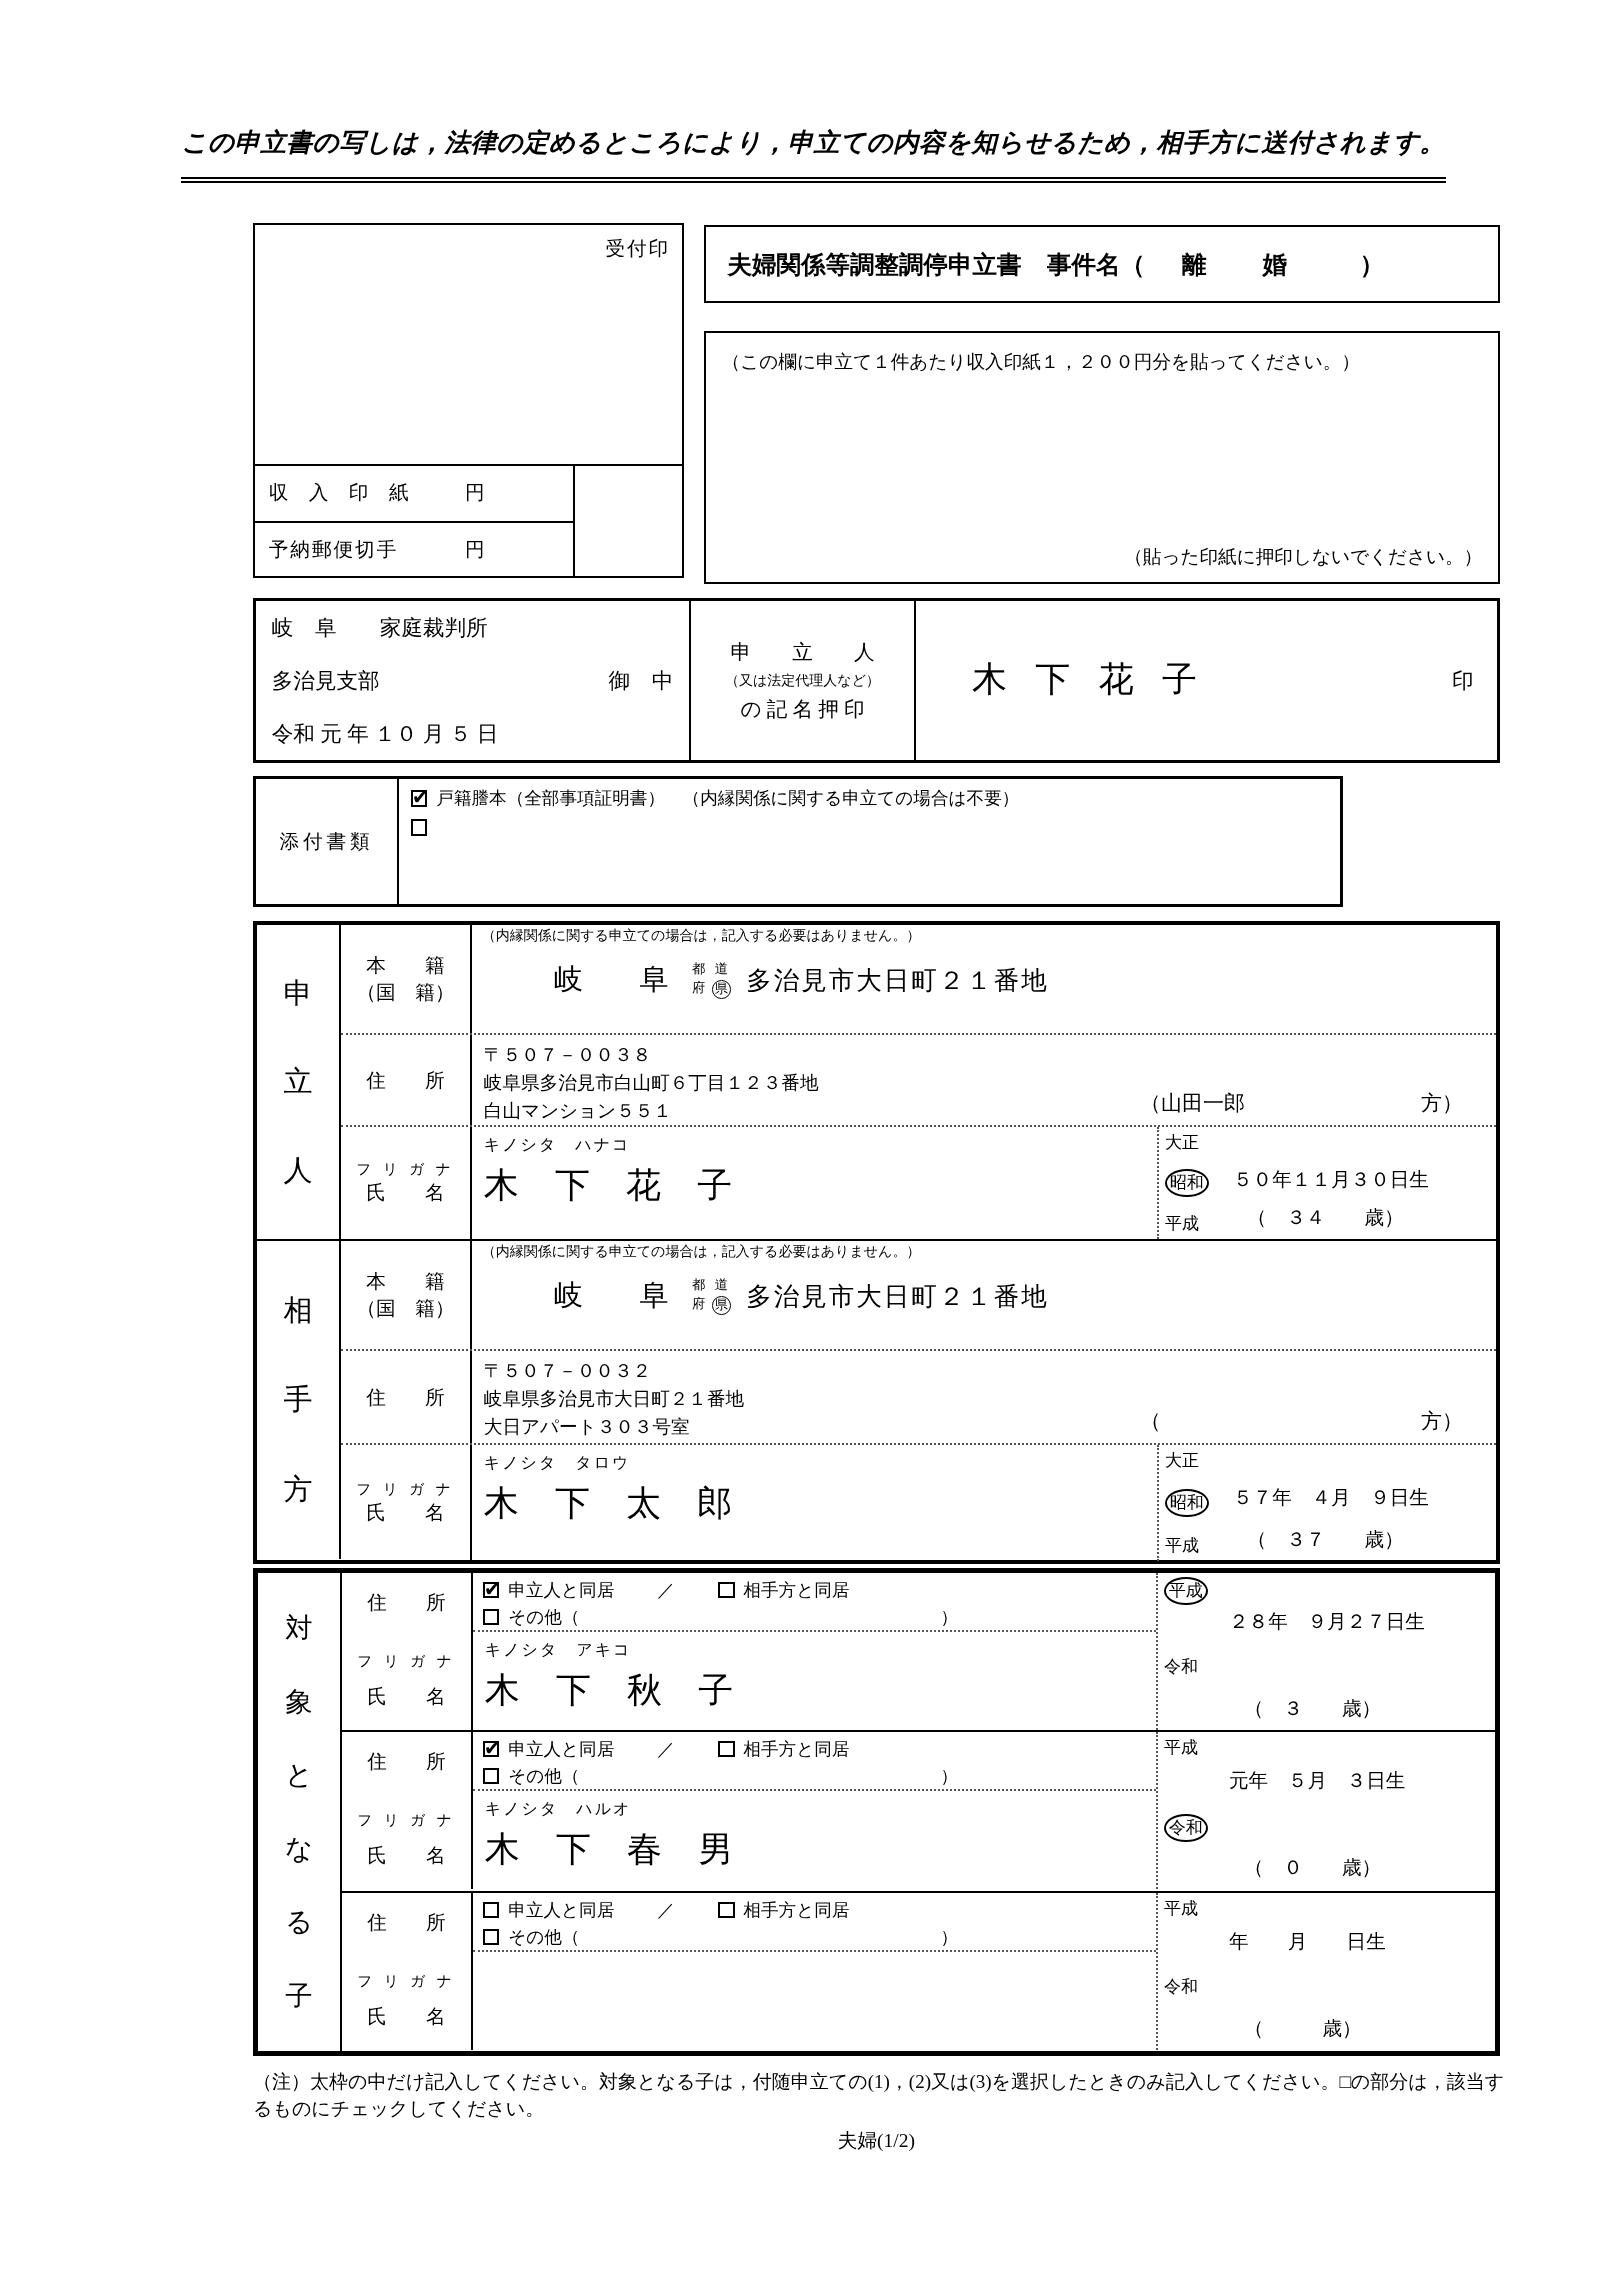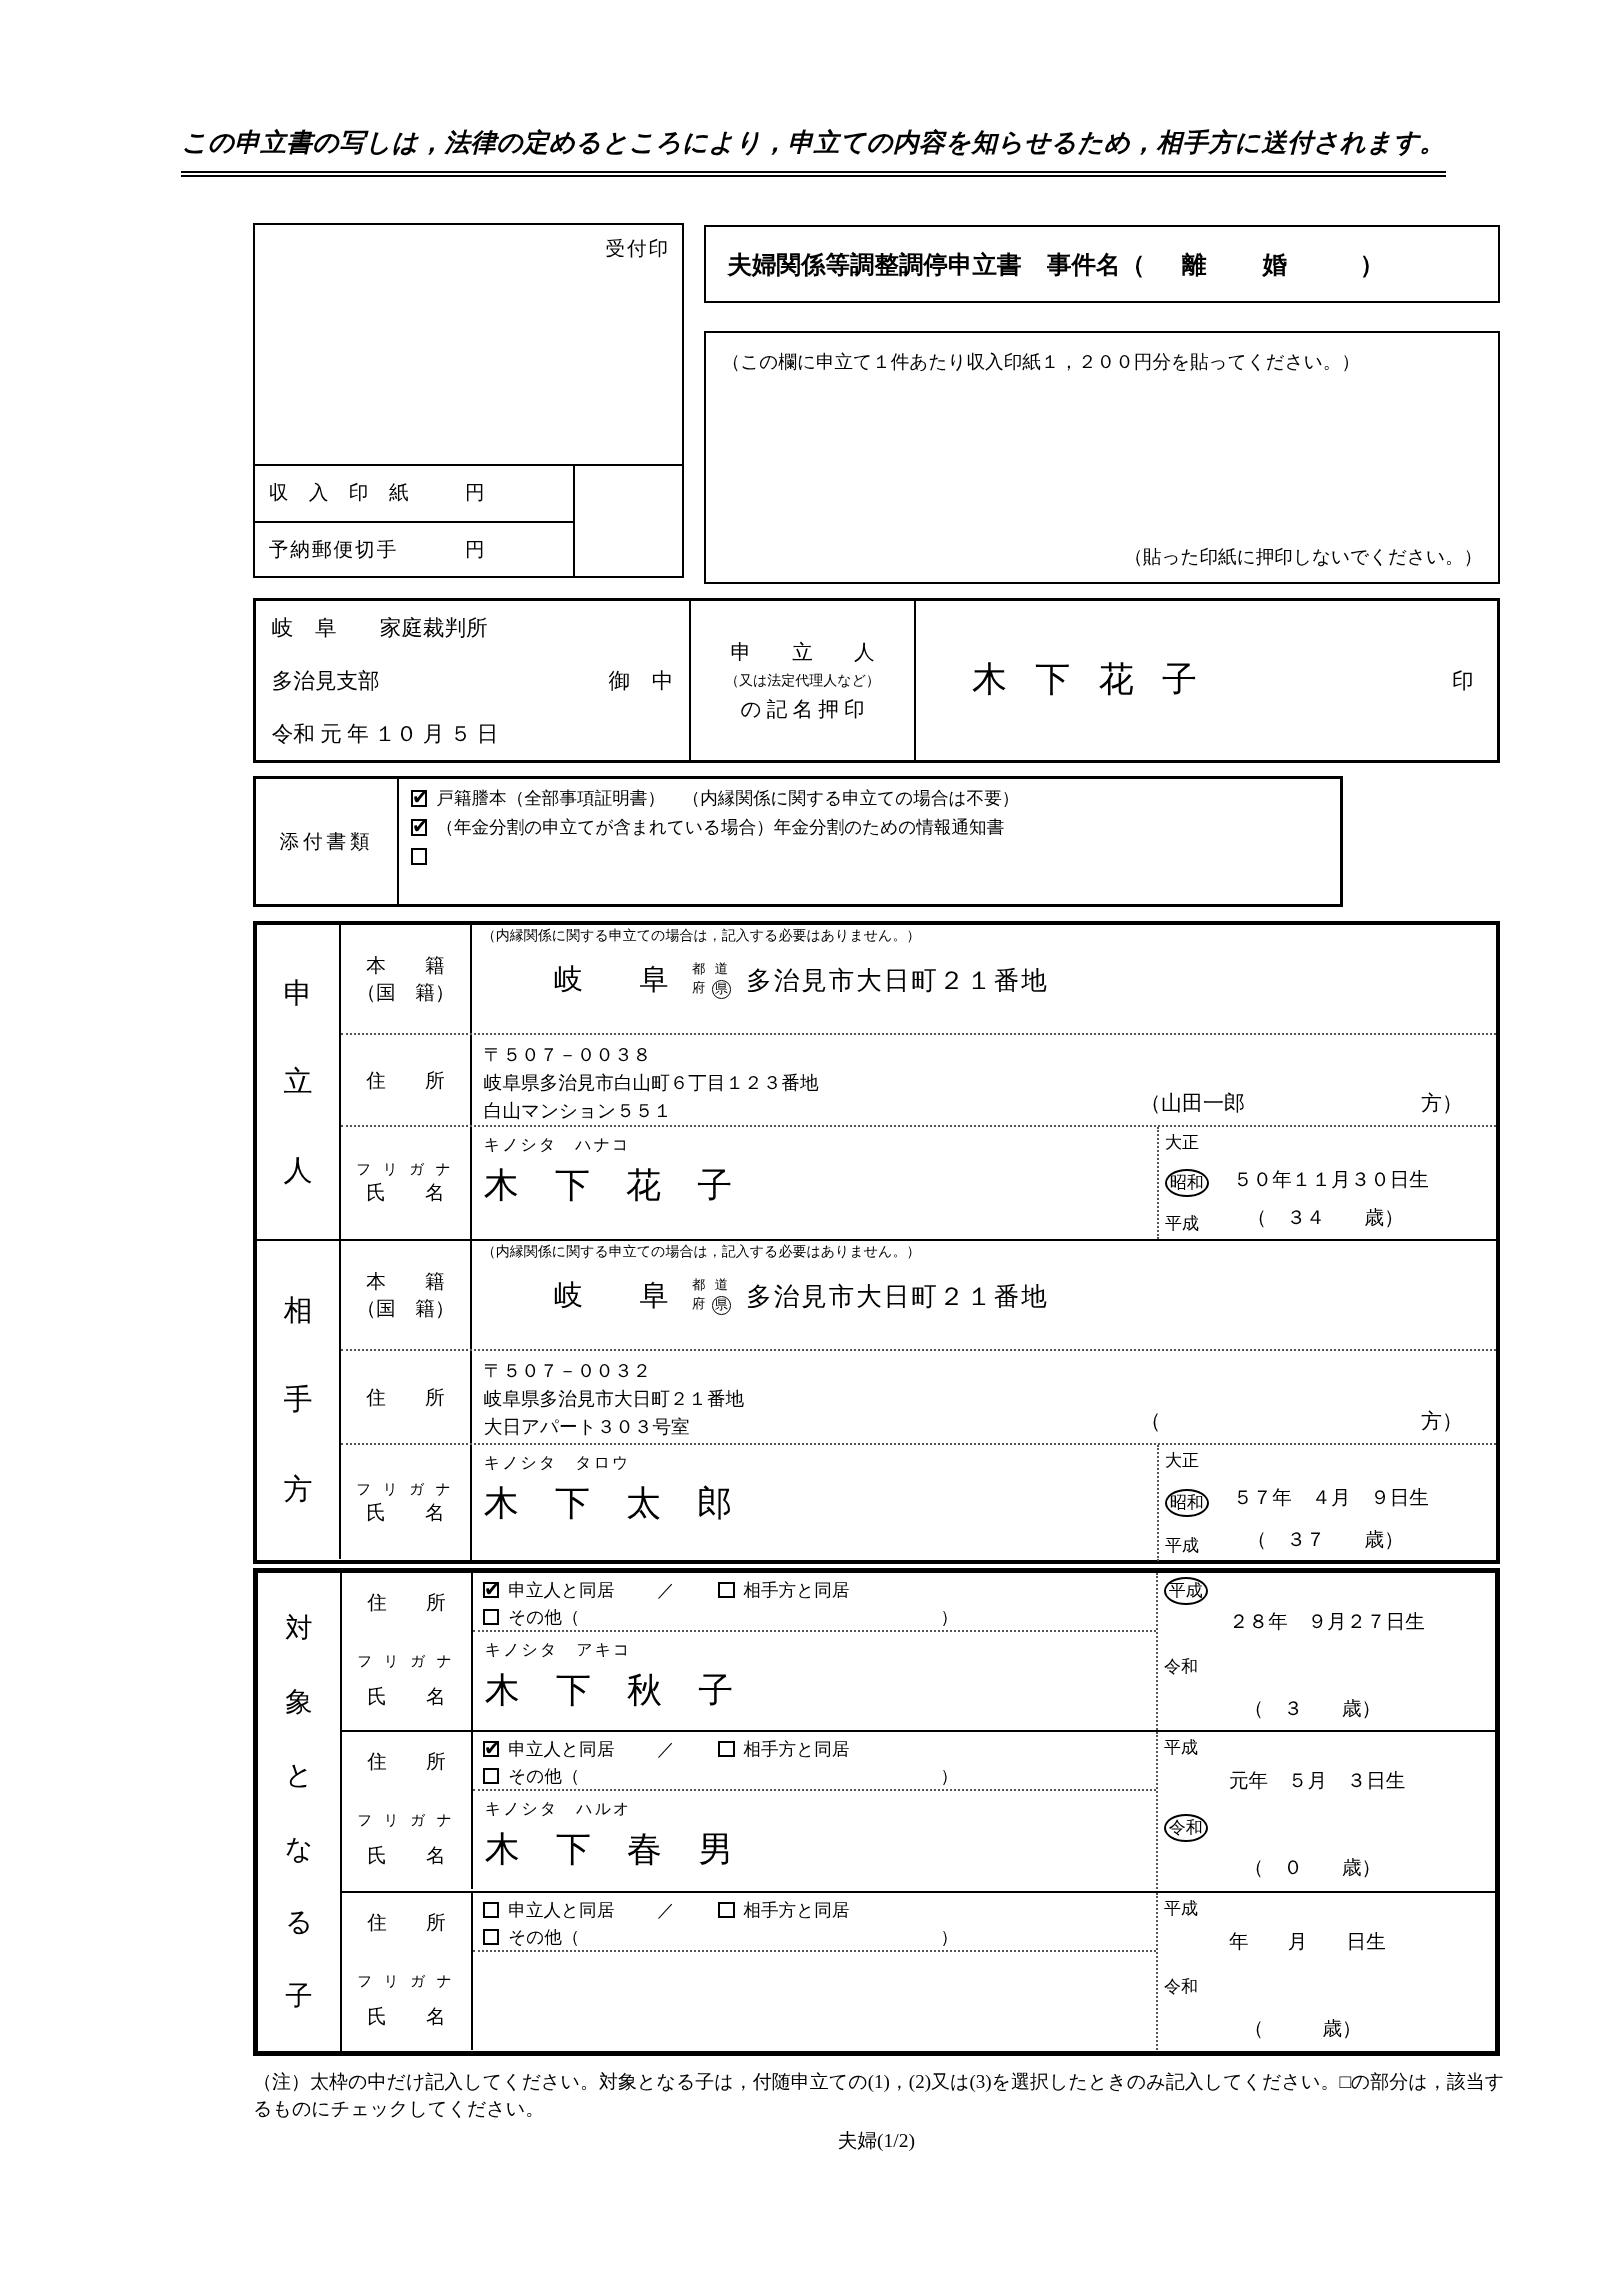--- a/index.html
+++ b/index.html
@@ -7,21 +7,21 @@
   .sheet {
     position: relative; width: 1621px; height: 2293px; margin: 0 auto;
     background: #fff; color:#000;
     font-family: "Liberation Serif", "DejaVu Serif", serif;
     overflow: hidden;
   }
   
   .notice { position:absolute; left:147px; top:125px; width:1333px; text-align:center;
     font-family:"Liberation Sans","DejaVu Sans",sans-serif; font-weight:bold; font-style:italic;
     font-size:25.5px; }
-  .notice span { border-bottom:6.9px double #000; padding-bottom:15px; letter-spacing:0.5px; }
+  .notice span { border-bottom:6.9px double #000; padding-bottom:21px; letter-spacing:0.5px; }
   
   .receipt { position:absolute; left:253px; top:223px; width:431px; height:355px; border:2px solid #000; }
   .receipt-label { position:absolute; top:9.8px; right:11.8px; font-size:19.6px; letter-spacing:2px; }
   .rc-hline1 { position:absolute; left:0; right:0; top:239px; border-top:2px solid #000; }
   .rc-vline  { position:absolute; left:318px; top:239px; bottom:0; border-left:2px solid #000; }
   .rc-hline2 { position:absolute; left:0; width:318px; top:296px; border-top:2px solid #000; }
   .rc-row { position:absolute; left:0; width:318px; height:68px; font-size:19.6px; }
   .rc-row .lab { position:absolute; left:13.7px; top:14.7px; }
   .rc-row .yen { position:absolute; left:210px; top:14.7px; }
   .rc-r1 { top:239px; } .rc-r1 .lab { letter-spacing:7.8px; }
@@ -177,24 +177,20 @@
   </div>
 
   <div class="attachbox">
     <div class="attach-label">添付書類</div>
     <div class="attach-content">
       <div class="attach-item">
         <span class="cb checked"></span>
         <span>戸籍謄本（全部事項証明書）　（内縁関係に関する申立ての場合は不要）</span>
       </div>
       <div class="attach-item">
-        <span class="cb checked"></span>
-        <span>（年金分割の申立てが含まれている場合）年金分割のための情報通知書</span>
-      </div>
-      <div class="attach-item">
         <span class="cb"></span>
         <span></span>
       </div>
     </div>
   </div>
 
 
   <div class="table1">
 
     <div class="psec" style="top:0; height:314px;">

